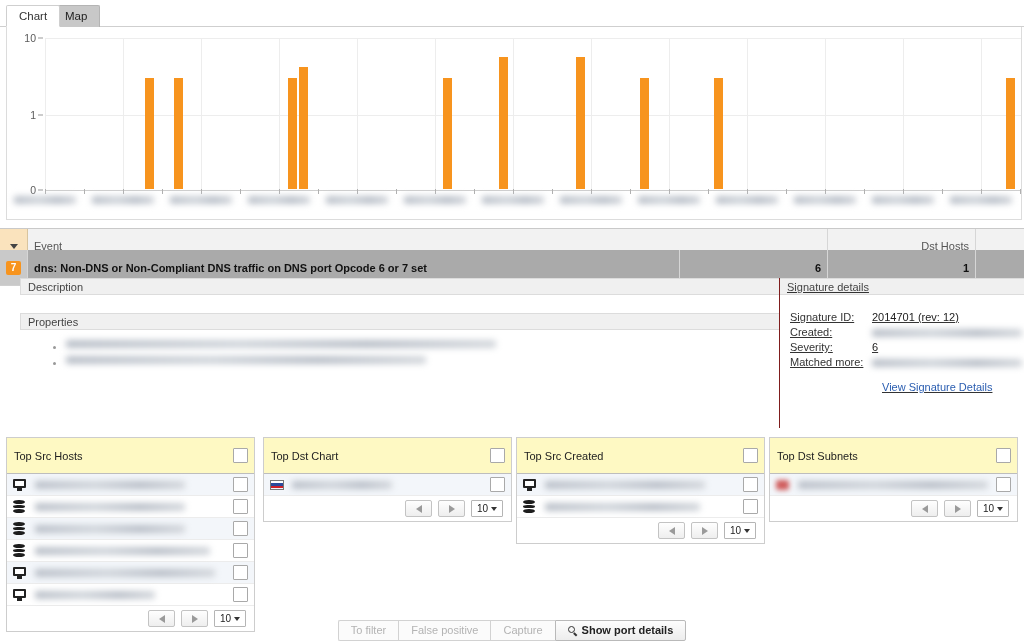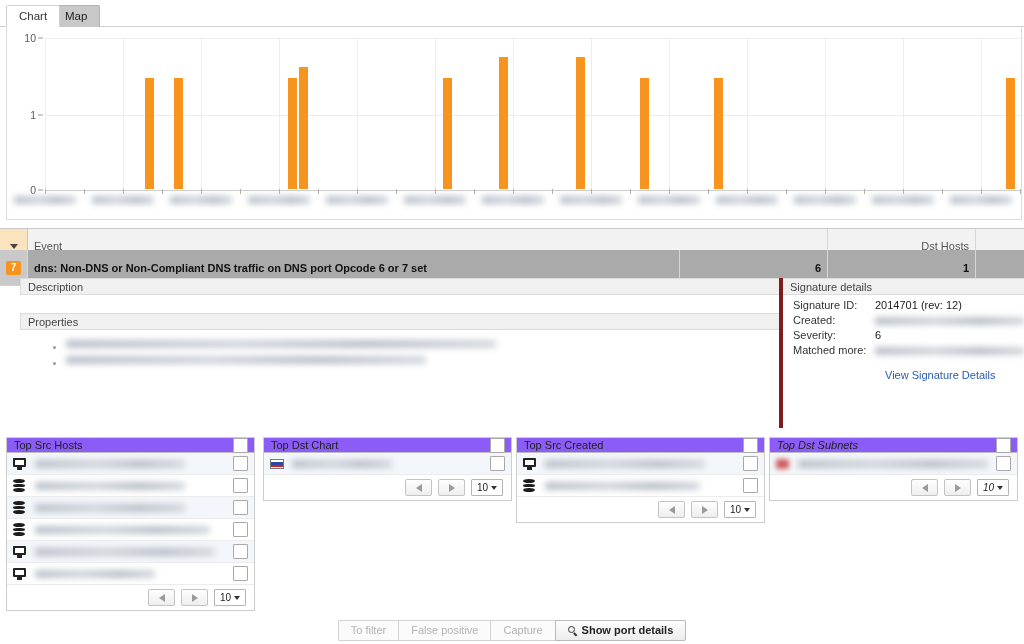--- a/index.html
+++ b/index.html
@@ -58,37 +58,37 @@
   
   .panel-hdr { background: #f0f0f0; border: 1px solid #dcdcdc; height: 17px; line-height: 16px;
                padding: 0 7px; font-size: 11px; color: #444; }
   #desc-col { position: absolute; left: 20px; top: 278px; width: 760px; }
   #refs-list { margin: 10px 0 0 0; padding-left: 46px; }
   #refs-list li { list-style: disc; color: #999; margin-bottom: 4px; }
   #refs-list li .blurbox { width: 430px; }
   #refs-list li:nth-child(2) .blurbox { width: 360px; }
 
   #sig-panel { position: absolute; left: 779px; top: 278px; width: 245px; height: 150px;
-               border-left: 4px solid #7f1d1d; }
+               border-left: 1px solid #7f1d1d; text-decoration: underline; }
   #sig-panel .panel-hdr { border-left: none; border-right: none; }
-  .sig-grid { padding: 4px 0 0 10px; }
+  .sig-grid { padding: 16px 0 0 10px; }
   .sig-line { display: flex; align-items: flex-start; min-height: 15px; }
   .sig-k { width: 82px; color: #333; font-size: 11px; flex: none; }
   .sig-v { font-size: 11px; color: #222; }
   .sig-v .blurbox { width: 150px; margin-top: 3px; }
   .sig-v .blurbox + .blurbox { margin-top: 3px; }
   #sig-link { margin: 10px 0 0 92px; color: #2a5db0; font-size: 11px; }
 
   
   .topbox { position: absolute; top: 437px; width: 249px; border: 1px solid #cdcdcd; background: #fff; }
   #top-src-hosts { left: 6px; }
   #top-dst-hosts { left: 263px; }
   #top-src-subnets { left: 516px; }
-  #top-dst-subnets { left: 769px; width: 249px; font-style: italic; }
-  .topbox-hdr { display: flex; align-items: center; height: 15px; background: #8b5cf6;
+  #top-dst-subnets { left: 769px; width: 249px; }
+  .topbox-hdr { display: flex; align-items: center; height: 36px; background: #fef9c3;
                 border-bottom: 1px solid #bdbdbd; padding-left: 7px; font-size: 11px; color: #222; }
   .topbox-hdr .ttl { flex: 1 1 auto; }
   .chk { width: 15px; height: 15px; border: 1px solid #a9a9a9; background: #fff; border-radius: 1px; flex: none; }
   .hdr-chk { margin-right: 6px; }
   .toprow { display: flex; align-items: center; height: 22px; padding-left: 6px; border-bottom: 1px solid #ececec; }
   .toprow:nth-child(odd) { background: #f3f6fa; }
   .toprow .ico { width: 18px; flex: none; display: flex; align-items: center; }
   .toprow .lbl { flex: 1 1 auto; padding-left: 4px; }
   .toprow .lbl .blurbox { width: 150px; }
   .toprow .rchk { margin-right: 6px; }

